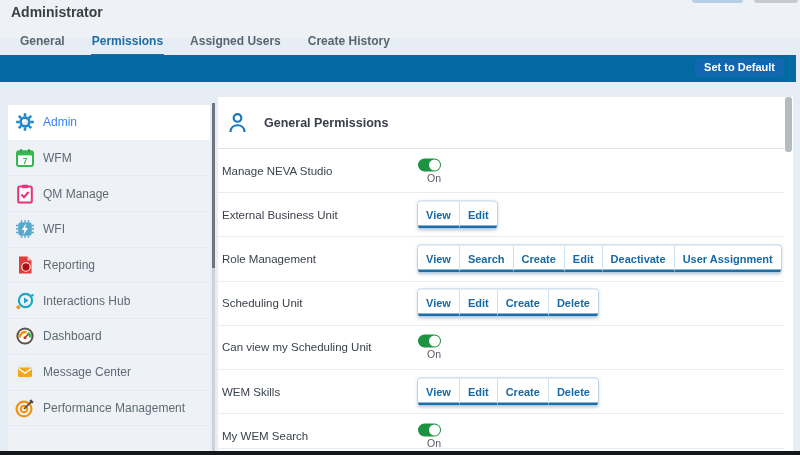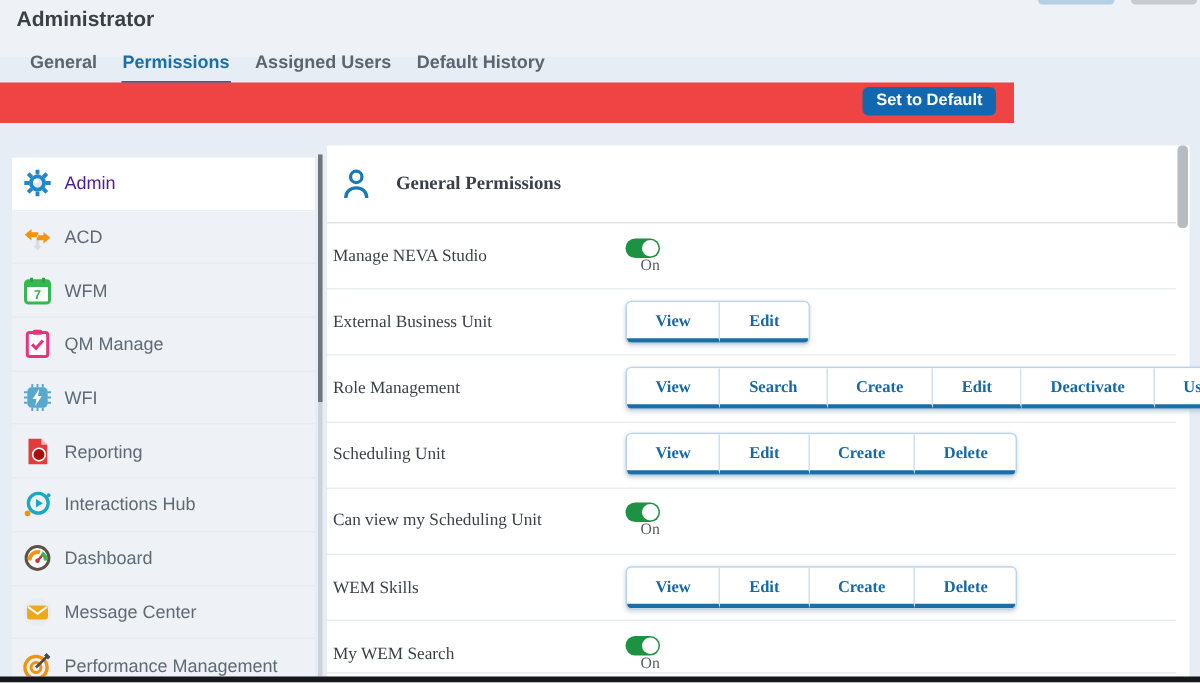--- a/index.html
+++ b/index.html
@@ -5,79 +5,79 @@
   html,body{margin:0;padding:0;}
   body{
     width:800px;height:455px;position:relative;overflow:hidden;
     font-family:"Liberation Sans",sans-serif;
     background:#e7edf4;
     -webkit-font-smoothing:antialiased;
   }
   
   .app-header{position:absolute;left:0;top:0;width:800px;height:38px;background:#eef1f6;}
   .page-title{position:absolute;left:11px;top:4px;font-size:14px;font-weight:600;color:#3a4047;}
-  .tab-bar{position:absolute;left:19px;top:32px;display:flex;gap:15px;}
+  .tab-bar{position:absolute;left:19px;top:32px;display:flex;gap:25px;}
   .tab{font-size:12px;font-weight:700;color:#5a6570;padding:2px 1px 6px;border-bottom:3px solid transparent;cursor:pointer;}
   .tab.active{color:#1a6fa8;border-bottom-color:#1a6fa8;}
   .cut-btn{position:absolute;top:0;height:2.5px;border-radius:0 0 3px 3px;}
   .cut-btn.blue{left:692px;width:51px;background:#b5d0e4;}
   .cut-btn.gray{left:754px;width:44px;background:#c6cbd0;}
   
-  .action-strip{position:absolute;left:0;top:55px;width:676px;height:27px;background:#ef4444;}
+  .action-strip{position:absolute;left:0;top:55px;width:796px;height:27px;background:#0369a1;}
   .set-default-btn{position:absolute;right:12px;top:3px;background:#1268b0;color:#fff;
     font-size:11px;font-weight:700;padding:3px 9px 4px;border:none;border-radius:4px;cursor:pointer;font-family:inherit;}
   
   .sidebar{position:absolute;left:8px;top:105px;width:202px;height:346px;background:#eef1f6;overflow:hidden;}
   .side-item{height:35.7px;display:flex;align-items:center;padding-left:7px;box-sizing:border-box;
     border-bottom:1px solid #e7ebf1;cursor:pointer;}
   .side-item.selected{background:#ffffff;border-bottom-color:#eceff3;}
   .side-icon{width:20px;height:20px;flex:0 0 20px;display:block;}
   .side-icon svg{width:20px;height:20px;display:block;}
   .side-label{margin-left:8px;font-size:12px;color:#5e6a74;white-space:nowrap;}
-  .side-item.selected .side-label{color:#4c1d95;}
+  .side-item.selected .side-label{color:#3b82f6;}
   
   .side-scroll-track{position:absolute;left:212px;top:103px;width:3px;height:348px;background:#ccd2d9;}
   .side-scroll-thumb{position:absolute;left:212px;top:103px;width:3px;height:165px;background:#6e757d;cursor:pointer;}
   
-  .content-card{position:absolute;left:218px;top:97px;width:575px;height:354px;background:#ffffff;box-sizing:border-box;font-family:Liberation Serif, serif;}
+  .content-card{position:absolute;left:218px;top:97px;width:575px;height:354px;background:#ffffff;box-sizing:border-box;}
   .card-header{height:51px;margin-right:9px;display:flex;align-items:center;border-bottom:1px solid #dfe3e8;}
   .person-icon{width:19px;height:21px;margin-left:10px;flex:0 0 19px;}
   .person-icon svg{width:19px;height:21px;display:block;}
   .card-title{margin-left:17px;font-size:12.5px;font-weight:700;color:#39404a;}
   .rows{margin-right:9px;}
   .perm-row{height:43.2px;position:relative;border-bottom:1px solid #e9edf1;}
   .perm-row:last-child{border-bottom:none;}
   .perm-row:last-child::after{content:'';position:absolute;left:0;right:0;bottom:8px;height:1px;background:#e9edf1;}
   .perm-label{position:absolute;left:4px;top:50%;transform:translateY(-50%);font-size:11.5px;color:#3b424b;}
   .perm-controls{position:absolute;left:199px;top:50%;transform:translateY(-50%);display:flex;align-items:center;flex-direction:column;}
   
   .toggle{width:23px;height:13px;border-radius:7px;background:#1d9242;position:relative;cursor:pointer;}
   .toggle::after{content:'';position:absolute;right:1px;top:1px;width:11px;height:11px;border-radius:50%;background:#fff;}
   .toggle-state{margin-left:10px;font-size:10.5px;color:#555c63;}
   
   .btn-group{display:inline-flex;border:1px solid #bcd4e8;border-radius:4px;background:#fff;
     box-shadow:0 1px 3px rgba(110,130,155,.30);overflow:hidden;}
   .perm-btn{font-family:inherit;font-size:11px;font-weight:700;line-height:1;color:#1769a5;background:#fff;
-    padding:8px 19px 5px;border:none;border-bottom:3px solid #1a6fa8;border-right:1px solid #cfe0ee;cursor:pointer;white-space:nowrap;}
+    padding:8px 8px 5px;border:none;border-bottom:3px solid #1a6fa8;border-right:1px solid #cfe0ee;cursor:pointer;white-space:nowrap;}
   .perm-btn:last-child{border-right:none;}
   
   .content-scroll-thumb{position:absolute;left:785px;top:97px;width:7px;height:55px;border-radius:3px;background:#b5bbc1;cursor:pointer;}
   
   .bottom-bar{position:absolute;left:0;bottom:0;width:800px;height:4px;background:#15171a;}
 </style>
 </head>
 <body>
 
 <div class="app-header">
   <div class="page-title">Administrator</div>
   <div class="tab-bar">
       <div class="tab">General</div>
       <div class="tab active">Permissions</div>
       <div class="tab">Assigned Users</div>
-      <div class="tab">Default History</div>
+      <div class="tab">Create History</div>
     </div>
 </div>
 <div class="cut-btn blue"></div>
 <div class="cut-btn gray"></div>
 
 <div class="action-strip">
   <button class="set-default-btn">Set to Default</button>
 </div>
 
 <div class="sidebar">
@@ -85,29 +85,20 @@
       <span class="side-icon">
         <svg viewBox="0 0 20 20">
           <g stroke="#1e88c9" stroke-width="2.6" fill="none">
             <path d="M10 1.2v3.2M10 15.6v3.2M1.2 10h3.2M15.6 10h3.2M3.8 3.8l2.3 2.3M13.9 13.9l2.3 2.3M16.2 3.8l-2.3 2.3M6.1 13.9l-2.3 2.3"></path>
             <circle cx="10" cy="10" r="4.4" fill="#e9e9ec"></circle>
           </g>
           <circle cx="8.8" cy="8.8" r="1.5" fill="#fff"></circle>
         </svg>
       </span>
       <span class="side-label">Admin</span>
-    </div>
-    <div class="side-item">
-      <span class="side-icon">
-        <svg viewBox="0 0 20 20">
-          <path fill="#d9dde2" d="M10 19l-2.8-3.2h1.6V12h2.4v3.8h1.6z"></path>
-          <path fill="#f2930d" d="M1.5 7.5L6 3.6v2.3h4.5v3.2H6v2.3zM18.5 9.5L14 5.6v2.3H9.5v3.2H14v2.3z" transform="translate(0,1)"></path>
-        </svg>
-      </span>
-      <span class="side-label">ACD</span>
     </div>
     <div class="side-item">
       <span class="side-icon">
         <svg viewBox="0 0 20 20">
           <rect x="2" y="3.2" width="16" height="14.8" rx="2" fill="#fff" stroke="#35b84f" stroke-width="2"></rect>
           <path d="M2.8 4h14.4v3.4H2.8z" fill="#35b84f"></path>
           <path d="M6 1.2v3M14 1.2v3" stroke="#2aa344" stroke-width="2"></path>
           <text x="10" y="15.6" font-size="8.5" font-weight="bold" fill="#35b84f" text-anchor="middle" font-family="Liberation Sans,sans-serif">7</text>
         </svg>
       </span>

